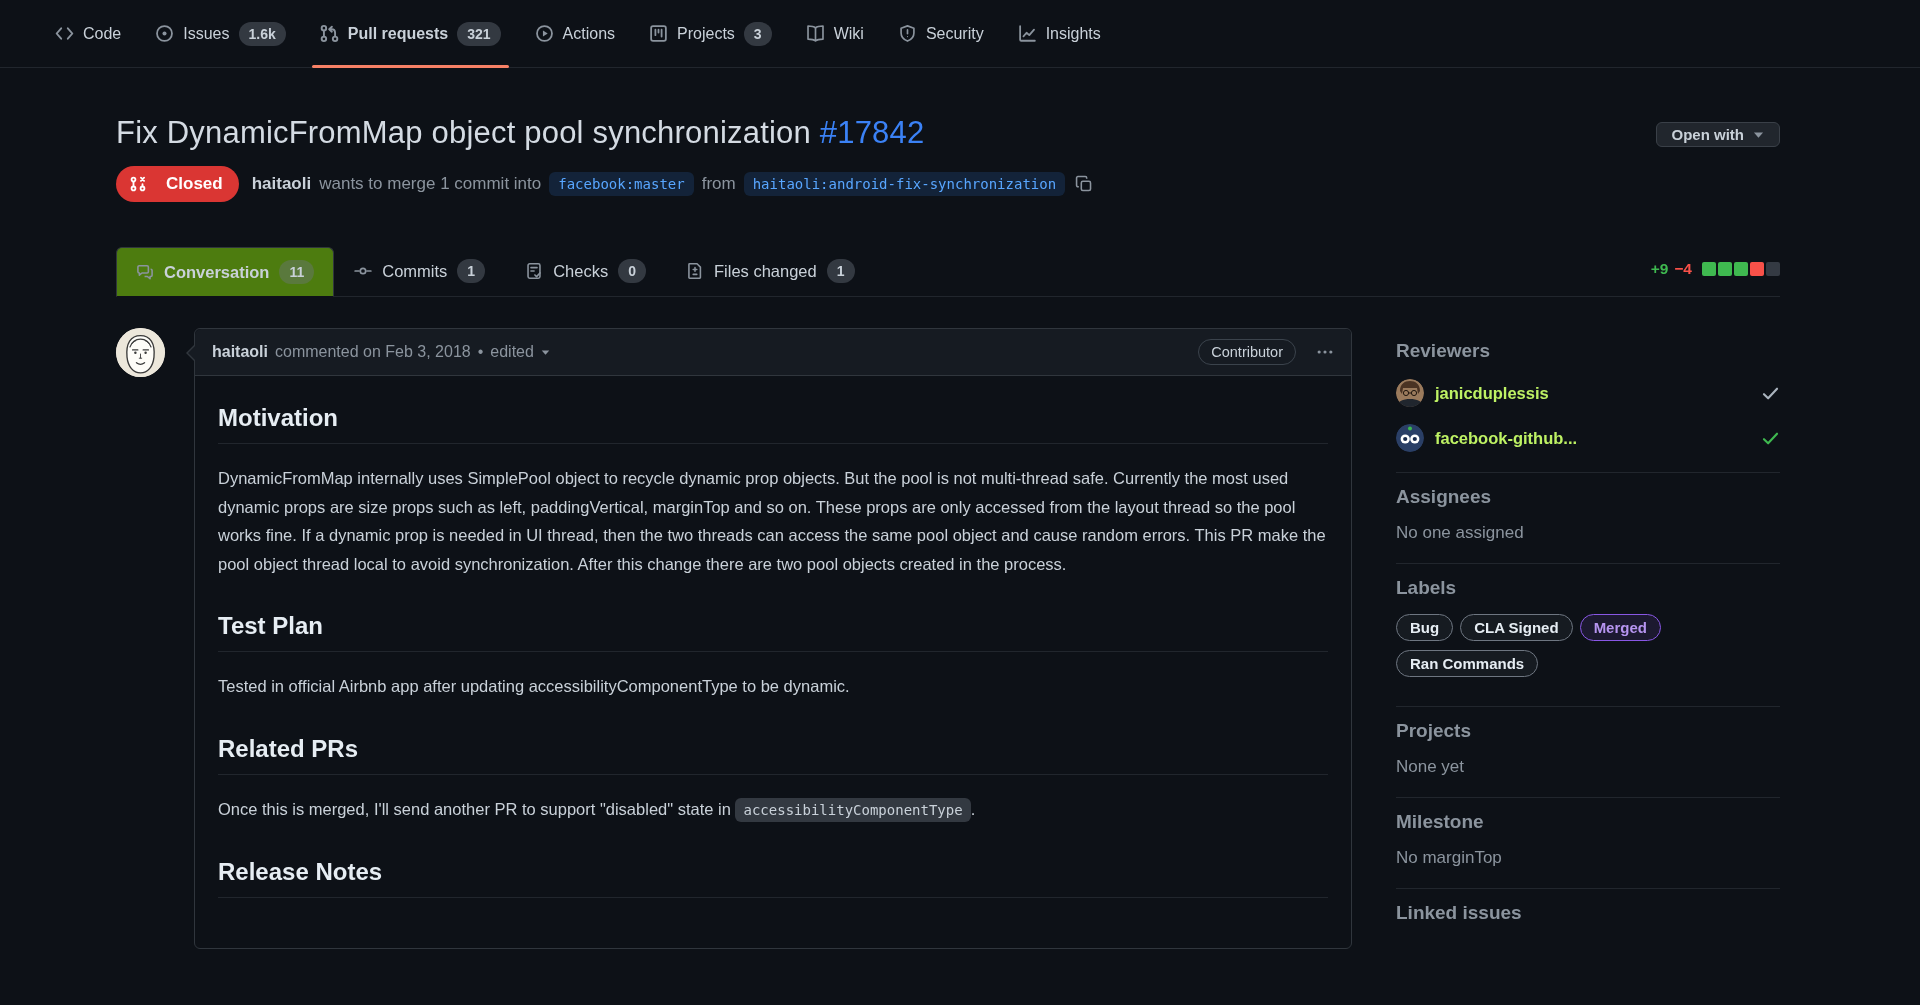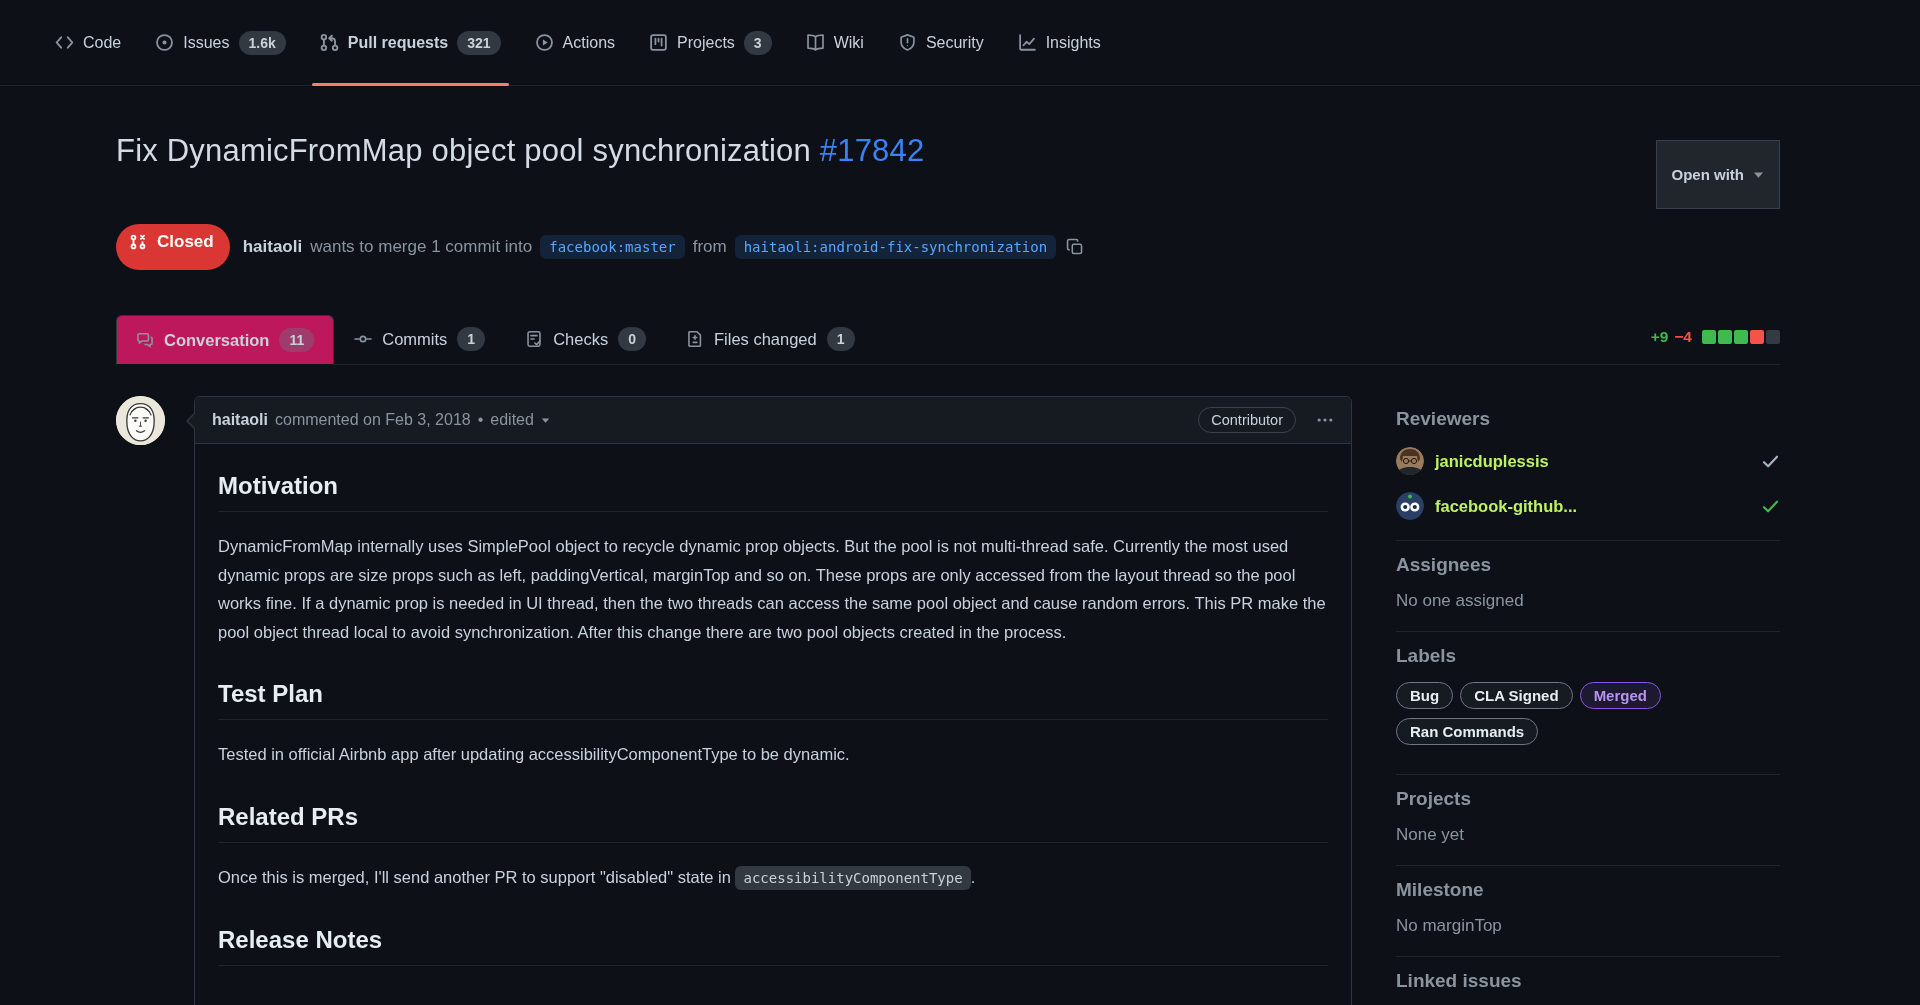--- a/index.html
+++ b/index.html
@@ -6,50 +6,50 @@
   html,body { width:1920px; height:1005px; }
   body {
     background:#0d1117;
     color:#c9d1d9;
     font-family:"Liberation Sans", sans-serif;
     overflow:hidden;
   }
   svg { display:block; }
 
   
-  .topnav { height:86px; display:flex; align-items:stretch; padding-left:38px; border-bottom:1px solid #21262d; background:#0d1117; }
+  .topnav { height:68px; display:flex; align-items:stretch; padding-left:38px; border-bottom:1px solid #21262d; background:#0d1117; }
   .nav-item { display:flex; align-items:center; gap:9px; padding:0 14px; margin:0 3px; font-size:16px; color:#c9d1d9; position:relative; cursor:pointer; white-space:nowrap; }
   .nav-item .nicon { color:#8b949e; display:flex; }
   .nav-item.active { font-weight:bold; }
   .nav-item.active::after { content:""; position:absolute; left:6px; right:6px; bottom:-1px; height:3px; background:#f78166; border-radius:3px; }
   .counter { background:rgba(110,118,129,0.4); color:#c9d1d9; font-size:14px; line-height:1; padding:5px 10px; border-radius:20px; font-weight:600; }
 
   
   .container { padding:0 140px 0 116px; }
 
   
   .pr-header { display:flex; justify-content:space-between; align-items:flex-start; padding-top:46px; }
   .pr-title { font-size:31px; font-weight:400; color:#d4dbe3; line-height:1.2; letter-spacing:.2px; }
   .pr-number { color:#3b82f6; }
-  .btn-open-with { display:inline-flex; align-items:center; gap:9px; background:#21262d; border:1px solid #3a4048; color:#c9d1d9; font-family:inherit; font-size:15px; font-weight:600; padding:25px 15px; border-radius:0; cursor:pointer; margin-top:8px; }
+  .btn-open-with { display:inline-flex; align-items:center; gap:9px; background:#21262d; border:1px solid #3a4048; color:#c9d1d9; font-family:inherit; font-size:15px; font-weight:600; padding:3px 15px; border-radius:6px; cursor:pointer; margin-top:8px; }
   .btn-open-with .caret { color:#8b949e; }
 
   
   .status-row { margin-top:15px; display:flex; align-items:center; gap:13px; }
-  .state-badge { display:inline-flex; align-items:center; gap:10px; background:#da3633; color:#ffffff; font-weight:bold; font-size:17px; padding:8px 16px 18px 13px; border-radius:999px; }
+  .state-badge { display:inline-flex; align-items:center; gap:19px; background:#da3633; color:#ffffff; font-weight:bold; font-size:17px; padding:8px 16px 8px 13px; border-radius:999px; }
   .status-text { color:#8b949e; font-size:17px; display:flex; align-items:center; gap:8px; flex-wrap:nowrap; }
   .status-author { color:#c9d1d9; font-weight:bold; }
   .branch-ref { font-family:"DejaVu Sans Mono", monospace; font-size:14px; color:#58a6ff; background:rgba(56,139,253,0.15); padding:4px 9px; border-radius:6px; }
   .copy-btn { color:#8b949e; cursor:pointer; display:flex; margin-left:2px; }
 
   
   .tabs-row { margin-top:44px; position:relative; border-bottom:1px solid #21262d; display:flex; align-items:flex-end; }
   .tab { display:inline-flex; align-items:center; gap:10px; padding:0 19px; height:50px; font-size:16.5px; color:#c9d1d9; cursor:pointer; border:1px solid transparent; }
   .tab .ticon { color:#8b949e; display:flex; }
-  .tab.active { background:#be185d; border:1px solid #30363d; border-bottom-color:#0d1117; border-radius:6px 6px 0 0; margin-bottom:-1px; font-weight:bold; }
+  .tab.active { background:#4d7c0f; border:1px solid #30363d; border-bottom-color:#0d1117; border-radius:6px 6px 0 0; margin-bottom:-1px; font-weight:bold; }
   .diffstat { position:absolute; right:0; top:14px; display:flex; align-items:center; font-size:15.5px; font-weight:bold; font-family:"Liberation Sans", sans-serif; }
   .diffstat .adds { color:#3fb950; margin-right:6px; }
   .diffstat .dels { color:#f85149; margin-right:8px; }
   .blocks { display:flex; }
   .block { width:14px; height:14px; border-radius:2px; margin-left:2px; }
   .block.g { background:#3fb950; }
   .block.r { background:#f85149; }
   .block.n { background:#343a43; }
 
   

